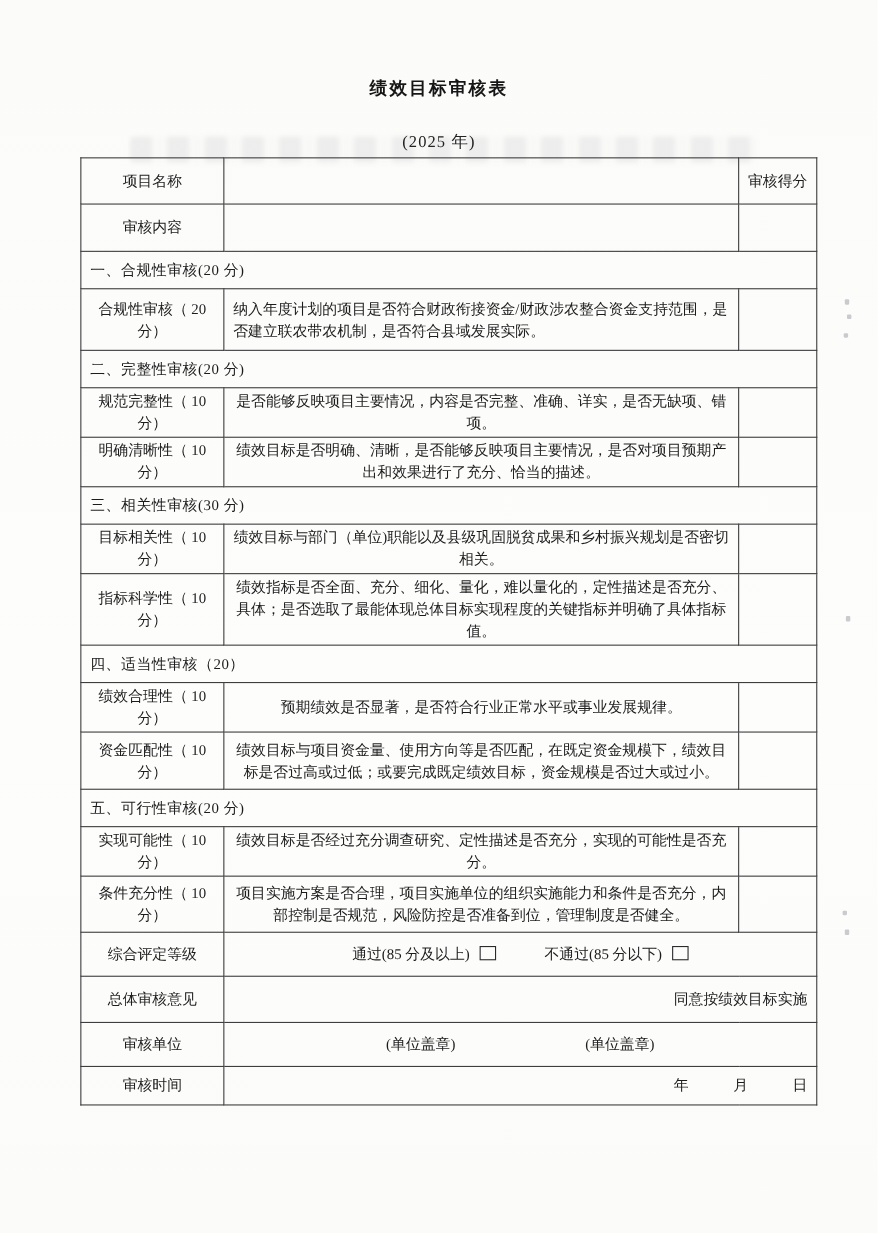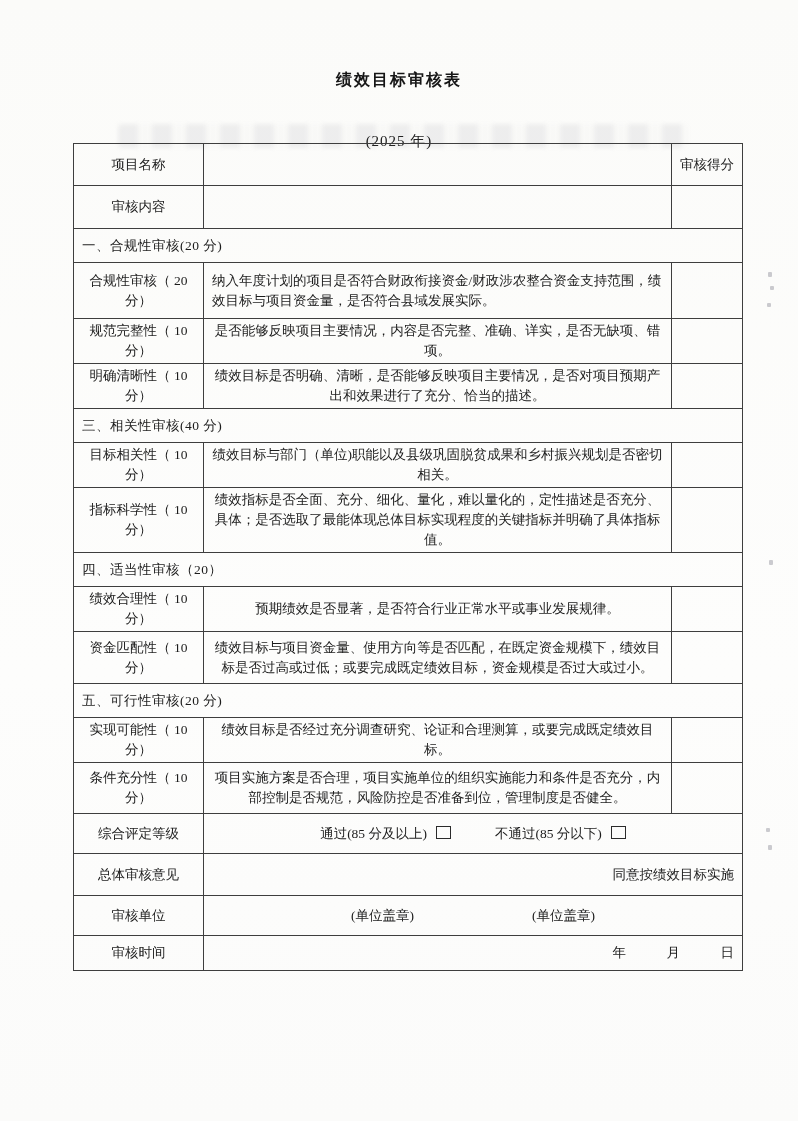--- a/index.html
+++ b/index.html
@@ -19,21 +19,20 @@
     position:absolute;top:70px;left:0;width:798px;
     text-align:center;
     font-size:16px;font-weight:bold;letter-spacing:2px;
     color:#161616;
   }
   .page-subtitle{
     position:absolute;top:120px;left:0;width:798px;
     text-align:center;
     font-size:15px;letter-spacing:1px;
     color:#222;
-    margin-top:12px;
   }
   
   .ghost-band{
     position:absolute;top:124px;left:118px;width:570px;height:24px;
     background:repeating-linear-gradient(90deg,
       rgba(125,125,140,0.10) 0 20px, rgba(125,125,140,0.02) 20px 34px);
     filter:blur(2px);border-radius:4px;
     pointer-events:none;
   }
   .margin-mark{
@@ -131,37 +130,40 @@
         <td class="lbl">审核内容</td>
         <td class="blank"></td>
         <td class="score blank"></td>
       </tr>
 
       <tr style="height:34px">
         <td class="section-head" colspan="3">一、合规性审核(20 分)</td>
       </tr>
       <tr style="height:56px">
         <td class="lbl">合规性审核（ 20 分）</td>
-        <td class="criteria align-left">纳入年度计划的项目是否符合财政衔接资金/财政涉农整合资金支持范围，绩效目标与项目资金量，是否符合县域发展实际。</td>
-        <td class="score blank"></td>
-      </tr>
-
+        <td class="criteria align-left">纳入年度计划的项目是否符合财政衔接资金/财政涉农整合资金支持范围，是否建立联农带农机制，是否符合县域发展实际。</td>
+        <td class="score blank"></td>
+      </tr>
+
+      <tr style="height:34px">
+        <td class="section-head" colspan="3">二、完整性审核(20 分)</td>
+      </tr>
       <tr style="height:43px">
         <td class="lbl">规范完整性（ 10 分）</td>
         <td class="criteria">是否能够反映项目主要情况，内容是否完整、准确、详实，是否无缺项、错项。</td>
         <td class="score blank"></td>
       </tr>
       <tr style="height:43px">
         <td class="lbl">明确清晰性（ 10 分）</td>
         <td class="criteria">绩效目标是否明确、清晰，是否能够反映项目主要情况，是否对项目预期产出和效果进行了充分、恰当的描述。</td>
         <td class="score blank"></td>
       </tr>
 
       <tr style="height:34px">
-        <td class="section-head" colspan="3">三、相关性审核(40 分)</td>
+        <td class="section-head" colspan="3">三、相关性审核(30 分)</td>
       </tr>
       <tr style="height:44px">
         <td class="lbl">目标相关性（ 10 分）</td>
         <td class="criteria">绩效目标与部门（单位)职能以及县级巩固脱贫成果和乡村振兴规划是否密切相关。</td>
         <td class="score blank"></td>
       </tr>
       <tr style="height:56px">
         <td class="lbl">指标科学性（ 10 分）</td>
         <td class="criteria">绩效指标是否全面、充分、细化、量化，难以量化的，定性描述是否充分、具体；是否选取了最能体现总体目标实现程度的关键指标并明确了具体指标值。</td>
         <td class="score blank"></td>
@@ -179,21 +181,21 @@
         <td class="lbl">资金匹配性（ 10 分）</td>
         <td class="criteria">绩效目标与项目资金量、使用方向等是否匹配，在既定资金规模下，绩效目标是否过高或过低；或要完成既定绩效目标，资金规模是否过大或过小。</td>
         <td class="score blank"></td>
       </tr>
 
       <tr style="height:34px">
         <td class="section-head" colspan="3">五、可行性审核(20 分)</td>
       </tr>
       <tr style="height:43px">
         <td class="lbl">实现可能性（ 10 分）</td>
-        <td class="criteria">绩效目标是否经过充分调查研究、论证和合理测算，或要完成既定绩效目标。</td>
+        <td class="criteria">绩效目标是否经过充分调查研究、定性描述是否充分，实现的可能性是否充分。</td>
         <td class="score blank"></td>
       </tr>
       <tr style="height:51px">
         <td class="lbl">条件充分性（ 10 分）</td>
         <td class="criteria">项目实施方案是否合理，项目实施单位的组织实施能力和条件是否充分，内部控制是否规范，风险防控是否准备到位，管理制度是否健全。</td>
         <td class="score blank"></td>
       </tr>
 
       <tr style="height:40px">
         <td class="lbl">综合评定等级</td>

